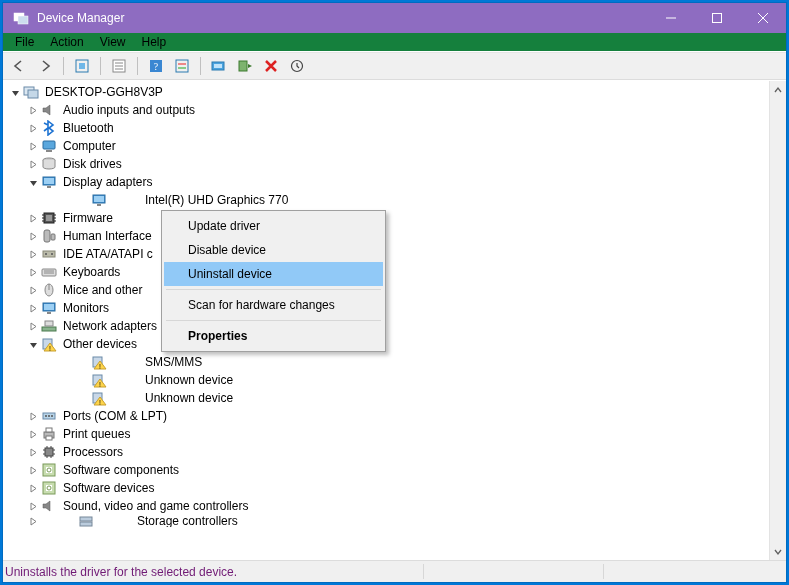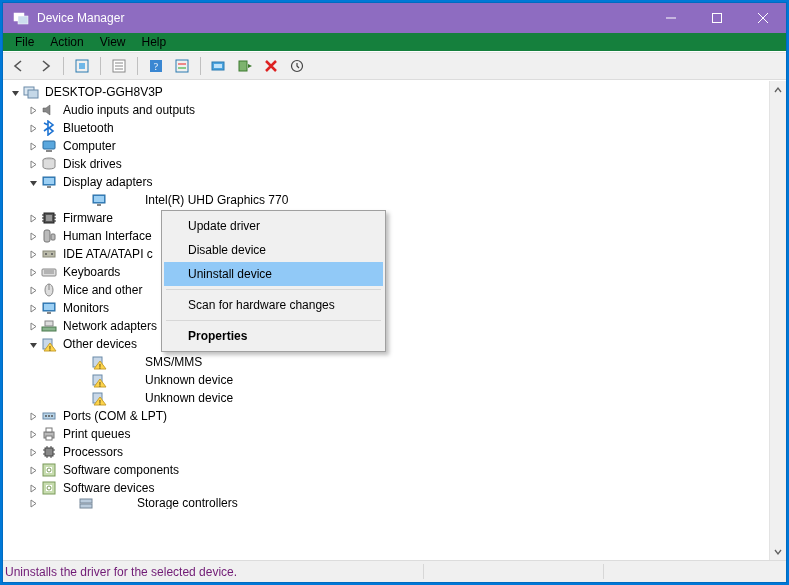--- a/index.html
+++ b/index.html
@@ -624,20 +624,33 @@
               </svg>
             </span>
             <span class="node-ico">
               <svg viewBox="0 0 16 16">
                 <rect x="2" y="2" width="12" height="12" fill="#c8ddb0" stroke="#7a9a5a"></rect>
                 <rect x="5" y="5" width="6" height="6" fill="#fff"></rect>
                 <circle cx="8" cy="8" r="2" fill="none" stroke="#7a9a5a"></circle>
               </svg>
             </span>
             <span class="node-label">Software devices</span>
+          </div>
+          <div class="node lv1">
+            <span class="expander ">
+              <svg viewBox="0 0 9 9">
+                <path d="M2 1 L7 4.5 L2 8 Z" fill="none" stroke="#808080" stroke-width="1"></path>
+              </svg>
+            </span>
+            <span class="node-ico">
+              <svg viewBox="0 0 16 16">
+                <path d="M2 6h3l4-3v10l-4-3H2z" fill="#888" stroke="#555" stroke-width="0.5"></path>
+              </svg>
+            </span>
+            <span class="node-label">Sound, video and game controllers</span>
           </div>
           <div class="node lv1" style="height: 12px; overflow: hidden; gap: 37px;">
             <span class="expander ">
               <svg viewBox="0 0 9 9">
                 <path d="M2 1 L7 4.5 L2 8 Z" fill="none" stroke="#808080" stroke-width="1"></path>
               </svg>
             </span>
             <span class="node-ico">
               <svg viewBox="0 0 16 16">
                 <rect x="2" y="4" width="12" height="4" fill="#bcd" stroke="#789"></rect>

